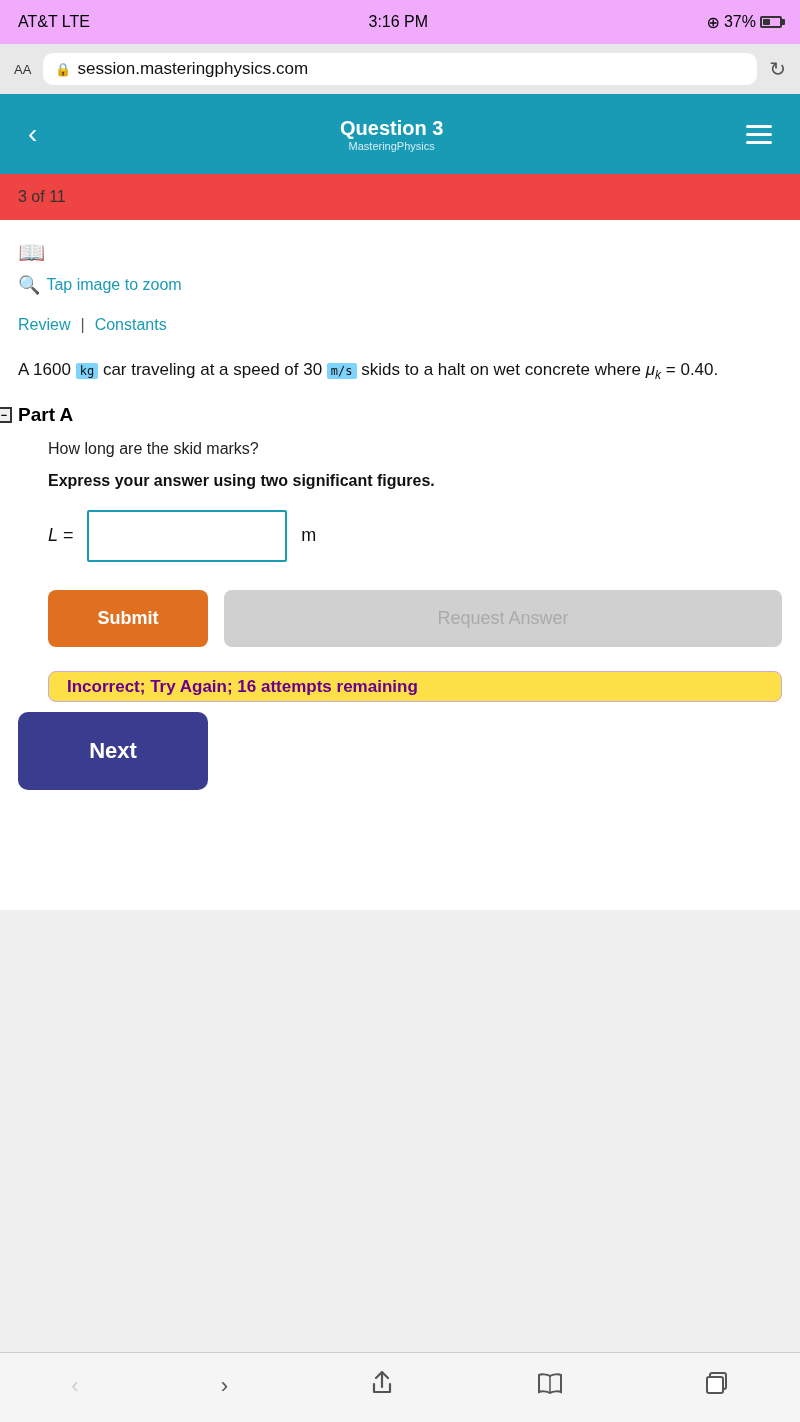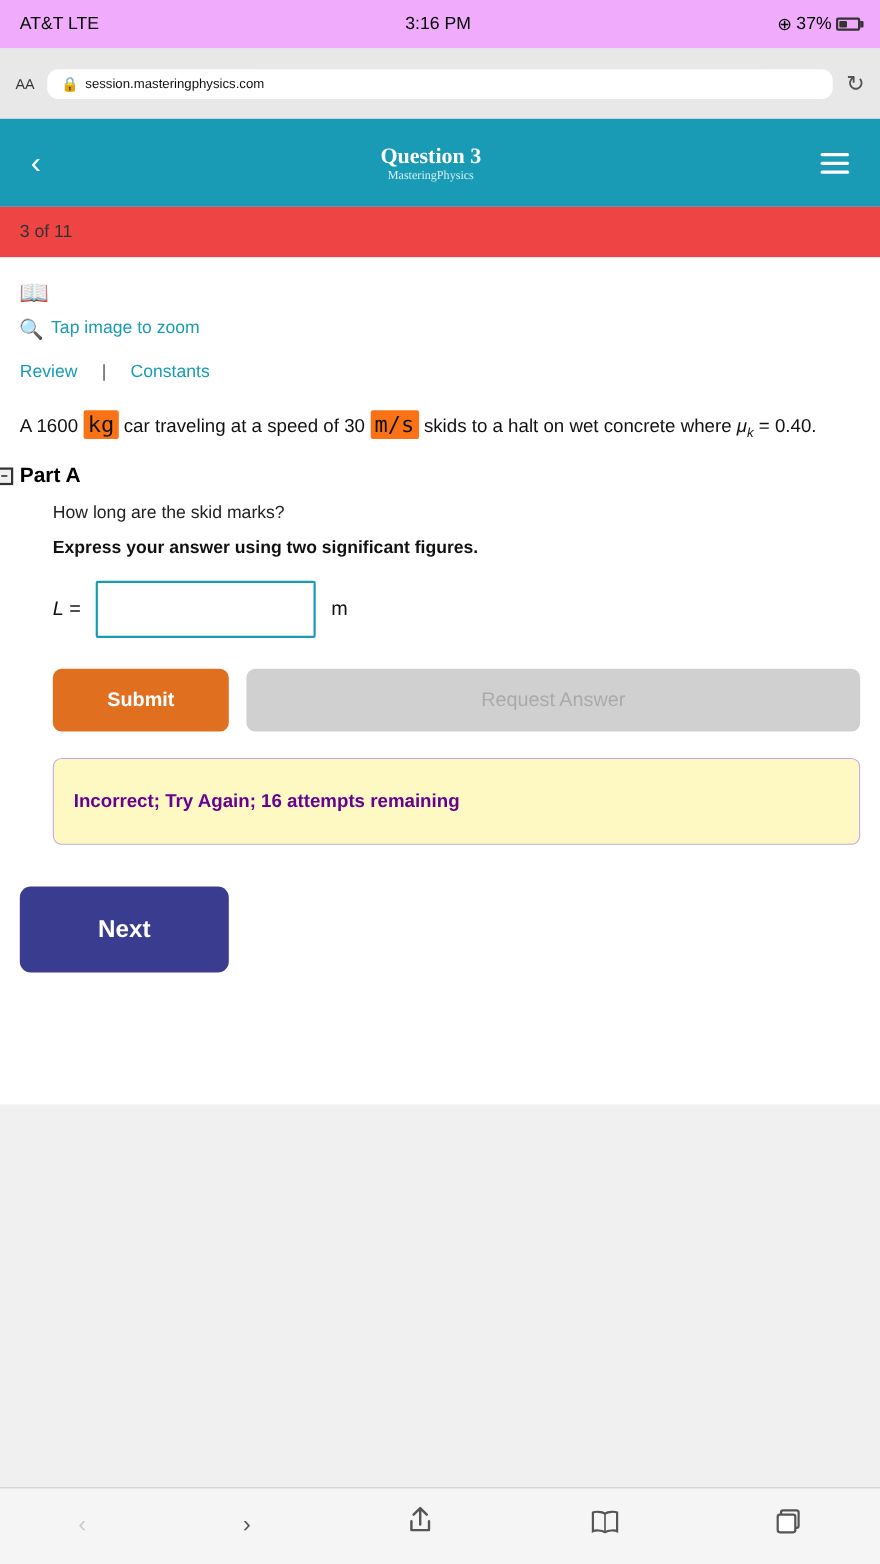--- a/index.html
+++ b/index.html
@@ -49,42 +49,42 @@
       border-radius: 1px;
     }
 
     
     .browser-bar {
       background: #e8e8e8;
       display: flex;
       align-items: center;
       padding: 8px 14px;
       gap: 12px;
-      height: 64px;
+      height: 50px;
     }
     .browser-font-size {
       font-size: 13px;
       color: #333;
       font-weight: 500;
     }
     .browser-url-bar {
       flex: 1;
       background: #fff;
       border-radius: 10px;
       display: flex;
       align-items: center;
       padding: 6px 12px;
       gap: 6px;
     }
     .lock-icon {
       color: #555;
       font-size: 13px;
     }
     .url-text {
-      font-size: 12px;
+      font-size: 17px;
       color: #111;
     }
     .refresh-icon {
       font-size: 20px;
       color: #555;
       cursor: pointer;
     }
 
     
     .app-header {
@@ -97,21 +97,20 @@
     }
     .back-button {
       color: #fff;
       font-size: 28px;
       cursor: pointer;
       line-height: 1;
       padding: 4px 8px;
     }
     .header-title-block {
       text-align: center;
-      font-family: Liberation Serif, serif;
     }
     .header-title {
       color: #fff;
       font-size: 20px;
       font-weight: 700;
     }
     .header-subtitle {
       color: #d4eff7;
       font-size: 11px;
     }
@@ -156,21 +155,21 @@
       align-items: center;
       gap: 6px;
       color: #1a9bb5;
       font-size: 16px;
       cursor: pointer;
       margin-bottom: 20px;
     }
 
     .review-constants {
       display: flex;
-      gap: 16px;
+      gap: 4px;
       margin-bottom: 22px;
       font-size: 16px;
       text-align: right;
     }
     .review-link {
       color: #1a9bb5;
       cursor: pointer;
       text-decoration: none;
     }
     .divider-char {
@@ -183,22 +182,22 @@
     }
 
     .problem-text {
       font-size: 17px;
       color: #111;
       line-height: 1.6;
       margin-bottom: 18px;
     }
     .inline-unit {
       font-family: monospace;
-      font-size: 20px;
-      background: #f97316;
+      font-size: 12px;
+      background: #7dd3fc;
       padding: 1px 4px;
       border-radius: 2px;
     }
     .mu-formula {
       font-style: italic;
     }
     .subscript {
       font-size: 12px;
       vertical-align: sub;
     }
@@ -289,25 +288,24 @@
       border: none;
       border-radius: 8px;
       padding: 18px 28px;
       font-size: 18px;
       font-weight: 500;
       cursor: pointer;
       flex: 1;
     }
 
     .feedback-box {
-      background: #fef9c3;
+      background: #fde047;
       border: 1px solid #c8a8e0;
       border-radius: 8px;
-      padding: 26px 18px;
-      margin-bottom: 28px;
+      padding: 2px 18px;
     }
     .feedback-text {
       font-size: 17px;
       font-weight: 700;
       color: #6a0090;
       line-height: 1.5;
     }
 
     .next-btn-row {
       display: flex;

